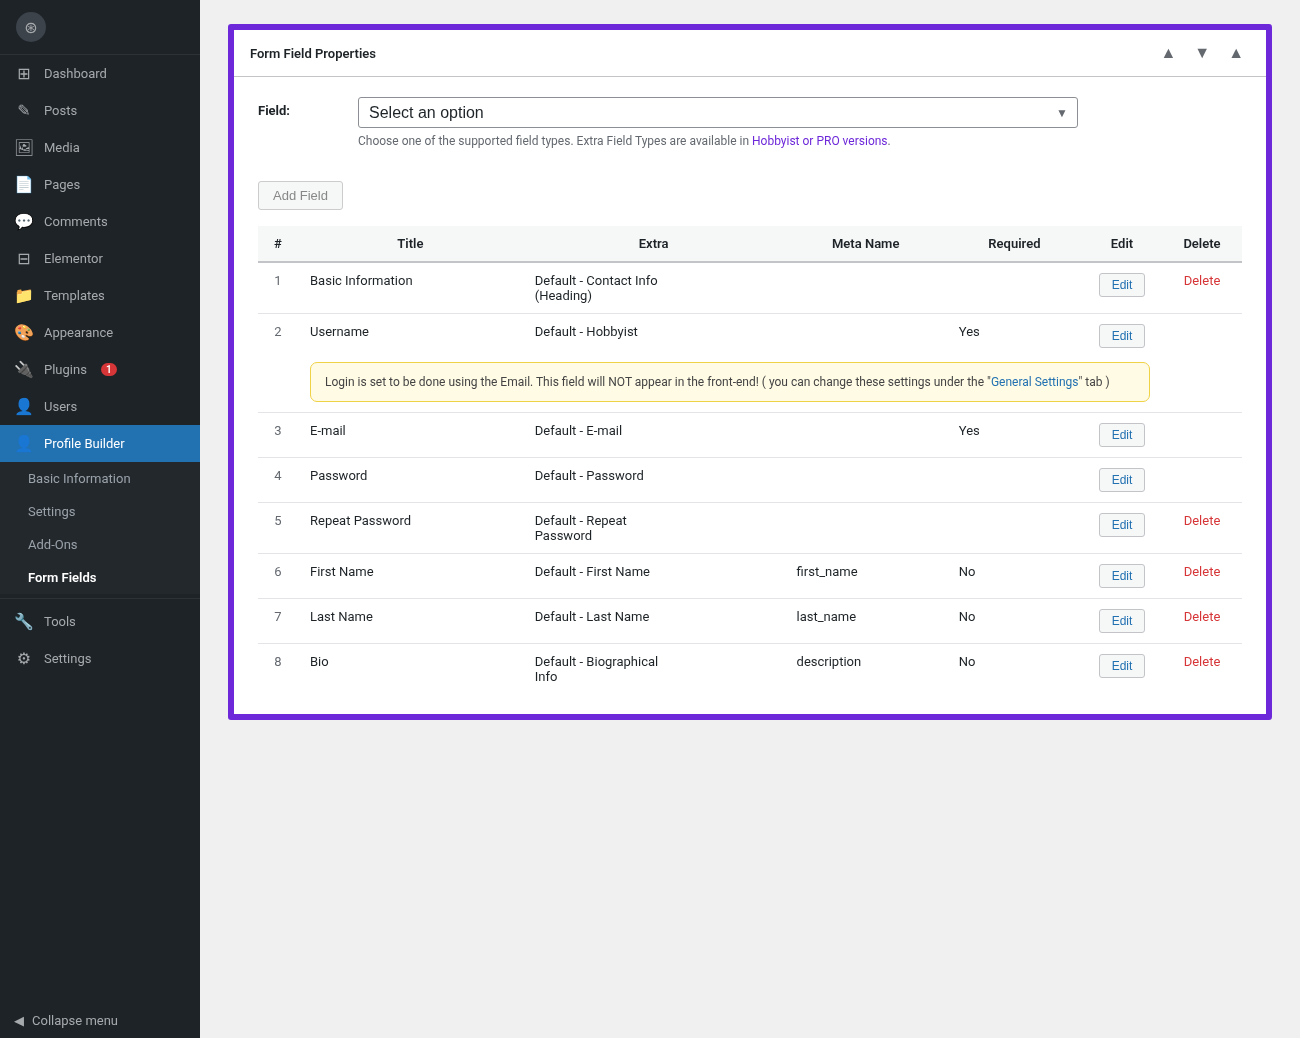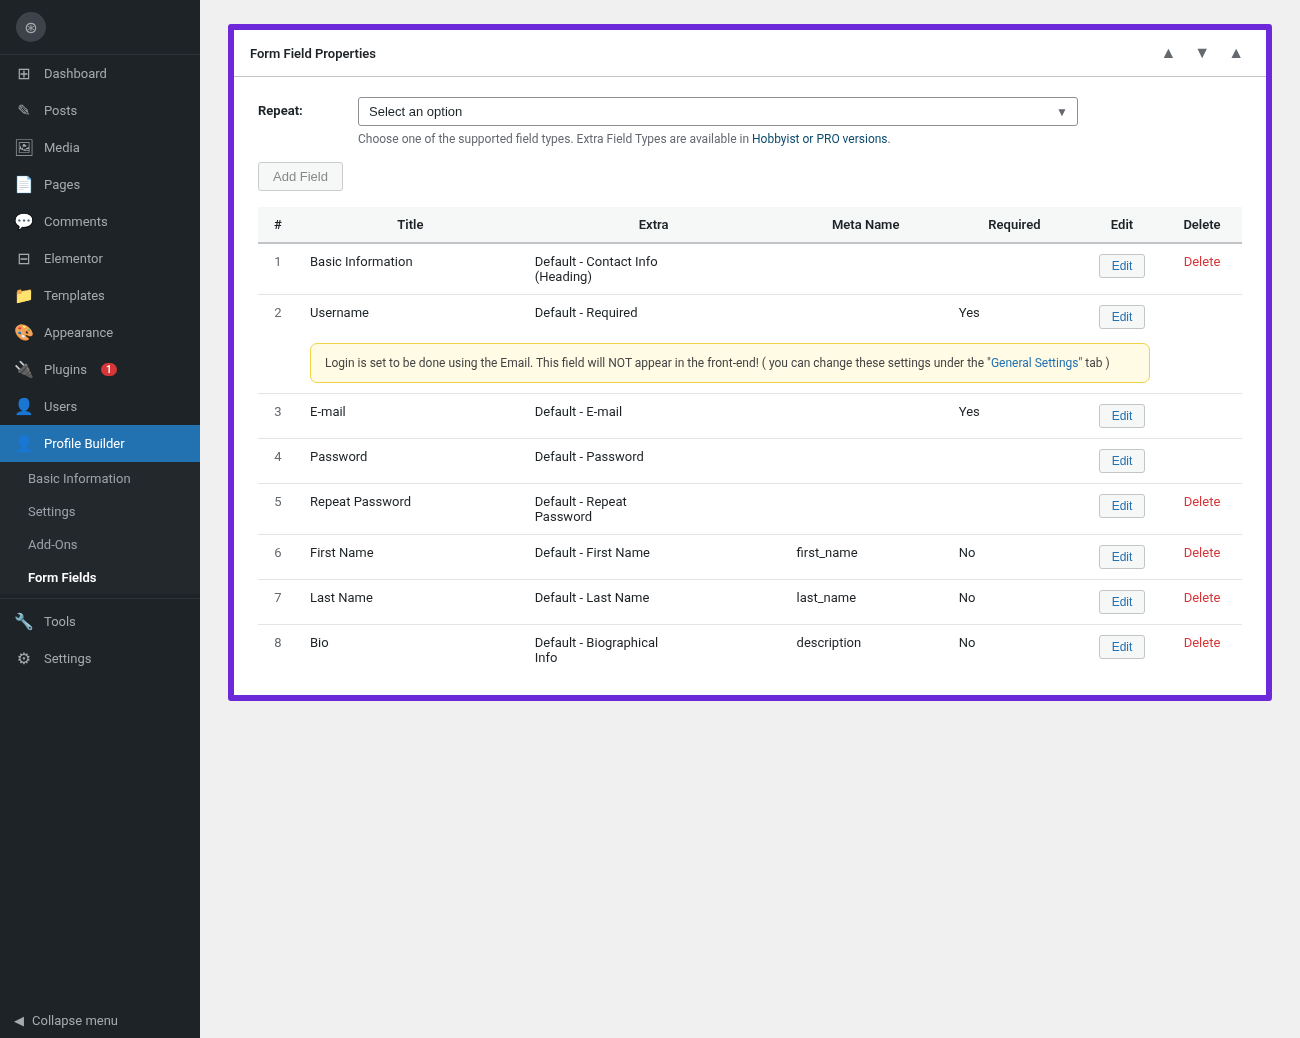--- a/index.html
+++ b/index.html
@@ -127,46 +127,46 @@
     .select-wrapper {
       position: relative;
       max-width: 720px;
     }
     .select-wrapper select {
       width: 100%;
       padding: 6px 30px 6px 10px;
       border: 1px solid #8c8f94;
       border-radius: 3px;
       background: #fff;
-      font-size: 13px;
+      font-size: 16px;
       color: #1d2327;
       appearance: none;
       cursor: pointer;
     }
     .select-arrow {
       position: absolute; right: 10px; top: 50%;
       transform: translateY(-50%);
       pointer-events: none; color: #646970; font-size: 12px;
     }
     .field-hint {
       font-size: 12px;
       color: #646970;
       margin-top: 6px;
     }
-    .field-hint a { color: #0c4a6e; text-decoration: none; }
+    .field-hint a { color: #6d28d9; text-decoration: none; }
 
     .add-field-btn {
       background: #f6f7f7;
       border: 1px solid #ccc;
       border-radius: 3px;
       padding: 6px 14px;
       font-size: 13px;
       color: #888;
       cursor: default;
-      margin-top: 0;
+      margin-top: 17px;
     }
 
     
     .fields-table {
       width: 100%;
       border-collapse: collapse;
       margin-top: 16px;
     }
     .fields-table th {
       text-align: center;
@@ -310,21 +310,21 @@
     <div class="card-header">
       <span class="card-header-title">Form Field Properties</span>
       <div class="card-header-actions">
         <button class="card-header-btn">▲</button>
         <button class="card-header-btn">▼</button>
         <button class="card-header-btn">▲</button>
       </div>
     </div>
     <div class="card-body">
       <div class="field-row">
-        <label class="field-label">Repeat:</label>
+        <label class="field-label">Field:</label>
         <div class="field-control">
           <div class="select-wrapper">
             <select>
               <option value="">Select an option</option>
             </select>
             <span class="select-arrow">▼</span>
           </div>
           <p class="field-hint">
             <span>Choose one of the supported field types. Extra Field Types are available in </span><a href="#">Hobbyist or PRO versions</a><span>.</span>
           </p>
@@ -352,21 +352,21 @@
             <td>Default - Contact Info<br>(Heading)</td>
             <td></td>
             <td></td>
             <td class="col-edit"><button class="edit-btn">Edit</button></td>
             <td class="col-delete"><a class="delete-link">Delete</a></td>
           </tr>
 
           <tr class="row-with-warning">
             <td class="col-hash">2</td>
             <td>Username</td>
-            <td>Default - Required</td>
+            <td>Default - Hobbyist</td>
             <td></td>
             <td>Yes</td>
             <td class="col-edit"><button class="edit-btn">Edit</button></td>
             <td class="col-delete"></td>
           </tr>
           <tr class="warning-row">
             <td></td>
             <td colspan="5">
               <div class="warning-box">
                 Login is set to be done using the Email. This field will NOT appear in the front-end! ( you can change these settings under the "<a href="#">General Settings</a>" tab )

